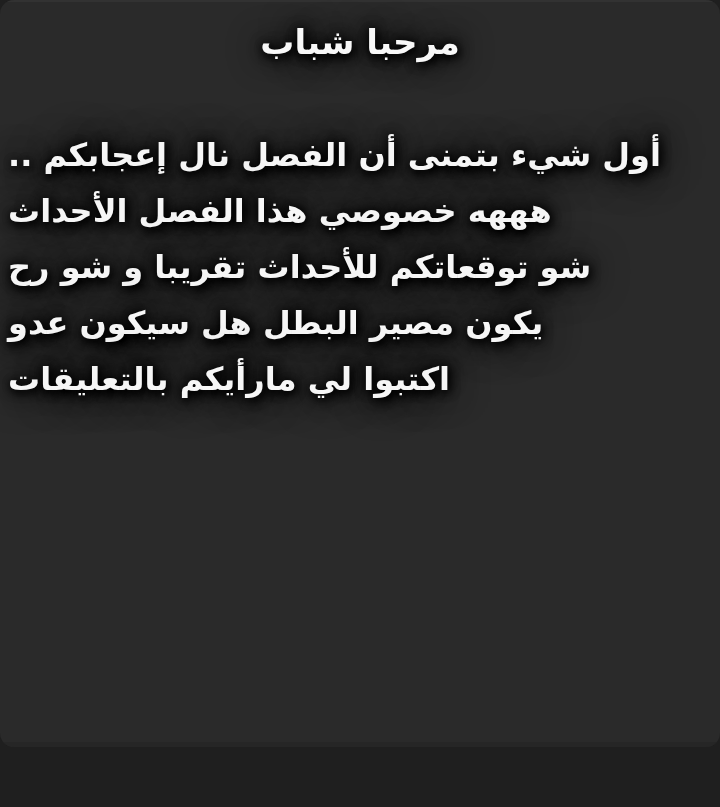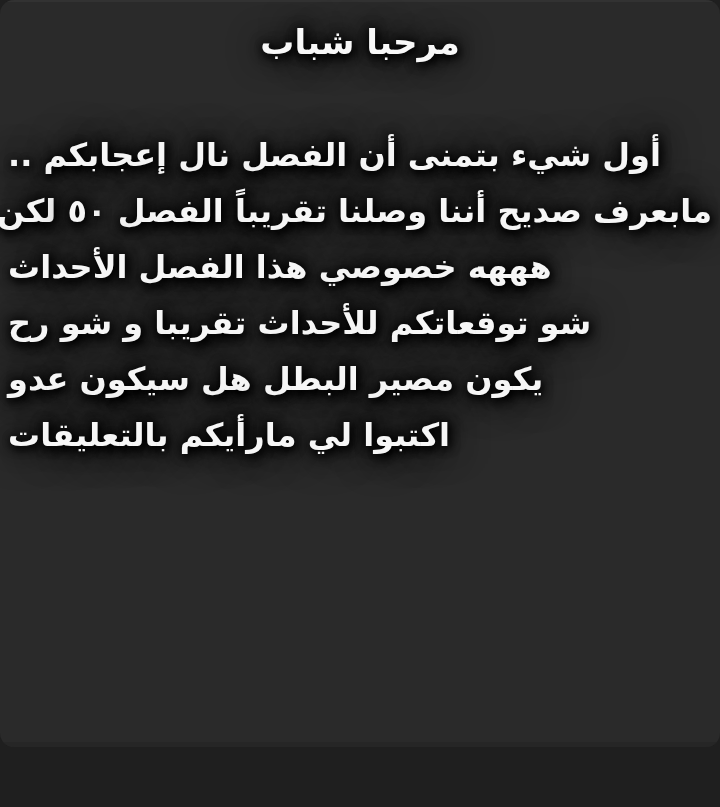--- a/index.html
+++ b/index.html
@@ -78,21 +78,20 @@
 </head>
 <body>
 
 <div class="page">
   <div class="top-edge"></div>
 
   <h1 class="post-title">مرحبا شباب</h1>
 
   <div class="post-body">
     <div class="body-line">أول شيء بتمنى أن الفصل نال إعجابكم ..</div>
-    <div class="body-line">مابعرف صديح أننا وصلنا تقريباً الفصل ٥٠ لكن</div>
     <div class="body-line">هههه خصوصي هذا الفصل الأحداث</div>
     <div class="body-line">شو توقعاتكم للأحداث تقريبا و شو رح</div>
     <div class="body-line">يكون مصير البطل هل سيكون عدو</div>
     <div class="body-line">اكتبوا لي مارأيكم بالتعليقات</div>
   </div>
 
   <div class="bottom-band"></div>
   <div class="bottom-edge"></div>
 </div>
 

